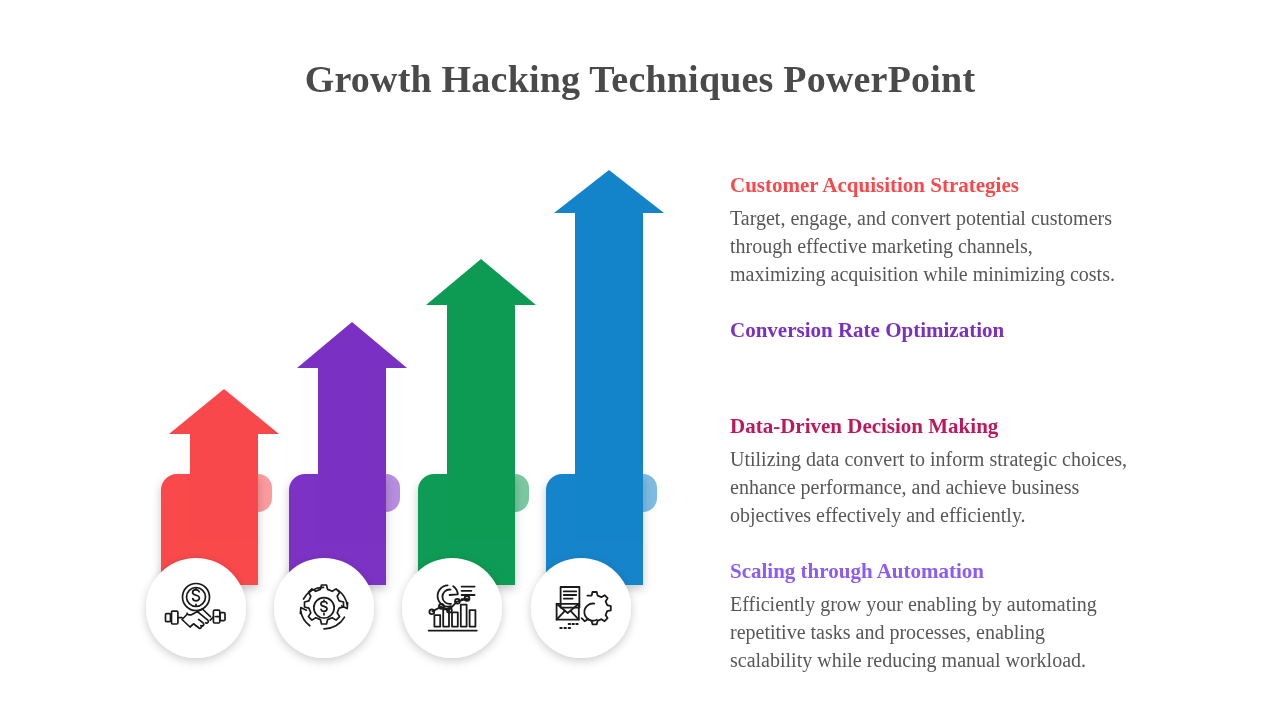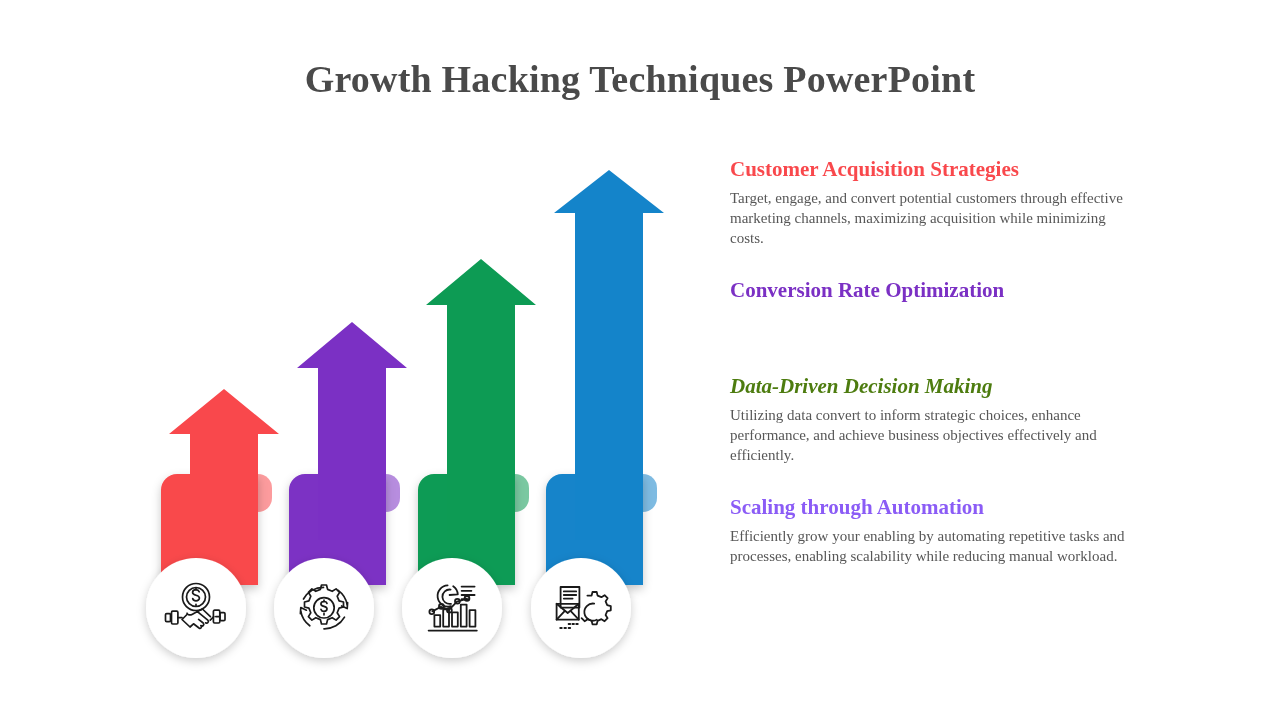--- a/index.html
+++ b/index.html
@@ -43,38 +43,38 @@
     height: 720px;
   }
   #graphic svg {
     display: block;
   }
 
   
   #content-list {
     position: absolute;
     left: 730px;
-    top: 156px;
+    top: 172px;
     width: 420px;
   }
   .content-item {
     margin-bottom: 0px;
   }
   .content-heading {
     font-family: "Liberation Serif", "DejaVu Serif", serif;
     font-weight: bold;
     font-size: 21px;
     line-height: 26px;
     margin: 0 0 6px 0;
     white-space: nowrap;
   }
   .content-body {
     font-family: "Liberation Serif", "DejaVu Serif", serif;
-    font-size: 15px;
-    line-height: 20px;
+    font-size: 20px;
+    line-height: 28px;
     color: #575757;
     margin: 0;
     max-width: 400px;
   }
   .item-0 { margin-bottom: 29px; }
   .item-1 { margin-bottom: 70px; }
   .item-2 { margin-bottom: 29px; }
 </style>
 </head>
 <body>
@@ -215,21 +215,21 @@
     <div class="content-item item-0">
       <div class="content-heading" style="color:#f9484c;">Customer Acquisition Strategies</div>
       <div class="content-body">Target, engage, and convert potential customers through effective marketing channels, maximizing acquisition while minimizing costs.</div>
     </div>
 
     <div class="content-item item-1">
       <div class="content-heading" style="color:#7b30c4;">Conversion Rate Optimization</div>
     </div>
 
     <div class="content-item item-2">
-      <div class="content-heading" style="color:#4d7c0f;font-style:italic;">Data-Driven Decision Making</div>
+      <div class="content-heading" style="color:#be185d;">Data-Driven Decision Making</div>
       <div class="content-body">Utilizing data convert to inform strategic choices, enhance performance, and achieve business objectives effectively and efficiently.</div>
     </div>
 
     <div class="content-item item-3">
       <div class="content-heading" style="color:#8b5cf6;">Scaling through Automation</div>
       <div class="content-body">Efficiently grow your enabling by automating repetitive tasks and processes, enabling scalability while reducing manual workload.</div>
     </div>
 
   </div>
 </div>

